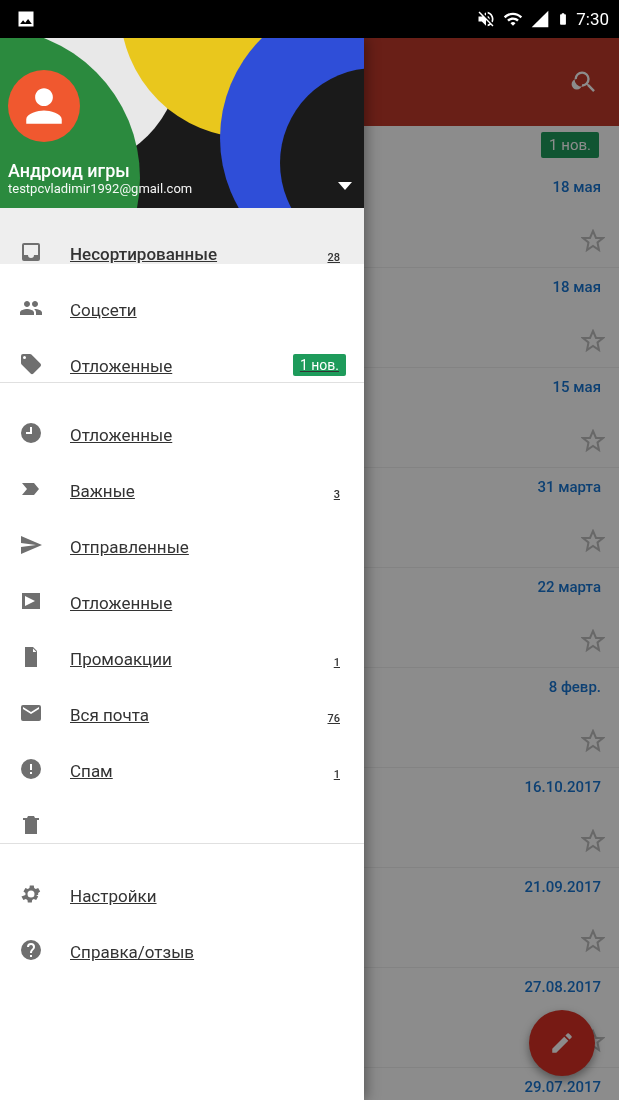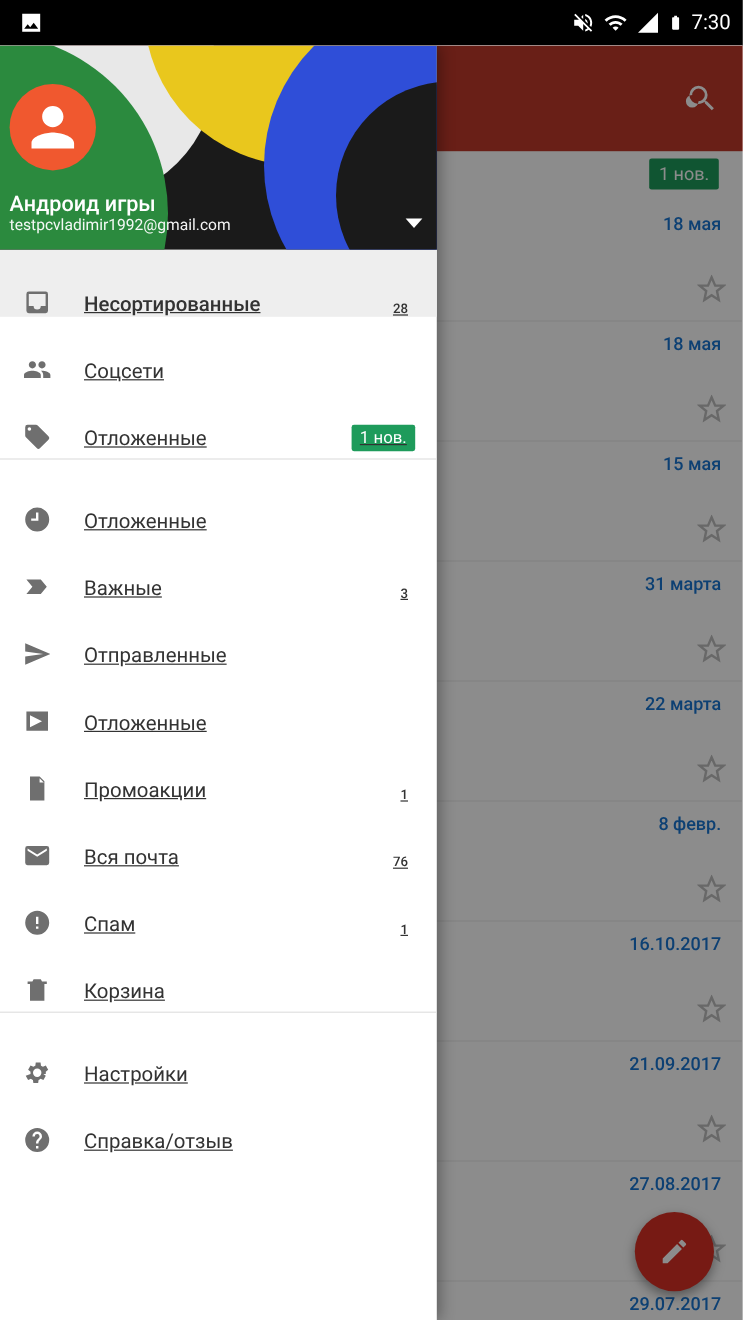--- a/index.html
+++ b/index.html
@@ -295,21 +295,20 @@
             </span>
           <span class="label">Спам</span>
           <span class="count">1</span>
         </div>
         <div class="drawer-item">
           <span class="icon-slot">
               <svg class="icon" width="24" height="24" viewBox="0 0 24 24">
                 <path d="M6 7h12v14H6V7zm3-4h6l1 2h4v2H4V5h4l1-2z"></path>
               </svg>
             </span>
-          <span class="label">Корзина</span>
         </div>
 
         <div class="drawer-divider"></div>
 
         <div class="drawer-item">
           <span class="icon-slot">
               <svg class="icon" width="24" height="24" viewBox="0 0 24 24">
                 <path d="M19.14 12.94a7.07 7.07 0 000-1.88l2.03-1.58-2-3.46-2.39.96a7.03 7.03 0 00-1.62-.94l-.36-2.54h-4l-.36 2.54c-.58.24-1.12.55-1.62.94l-2.39-.96-2 3.46 2.03 1.58a7.07 7.07 0 000 1.88L2.43 14.5l2 3.46 2.39-.96c.5.39 1.04.7 1.62.94l.36 2.54h4l.36-2.54c.58-.24 1.12-.55 1.62-.94l2.39.96 2-3.46-2.03-1.56zM12 15.5A3.5 3.5 0 1115.5 12 3.5 3.5 0 0112 15.5z"></path>
               </svg>
             </span>

